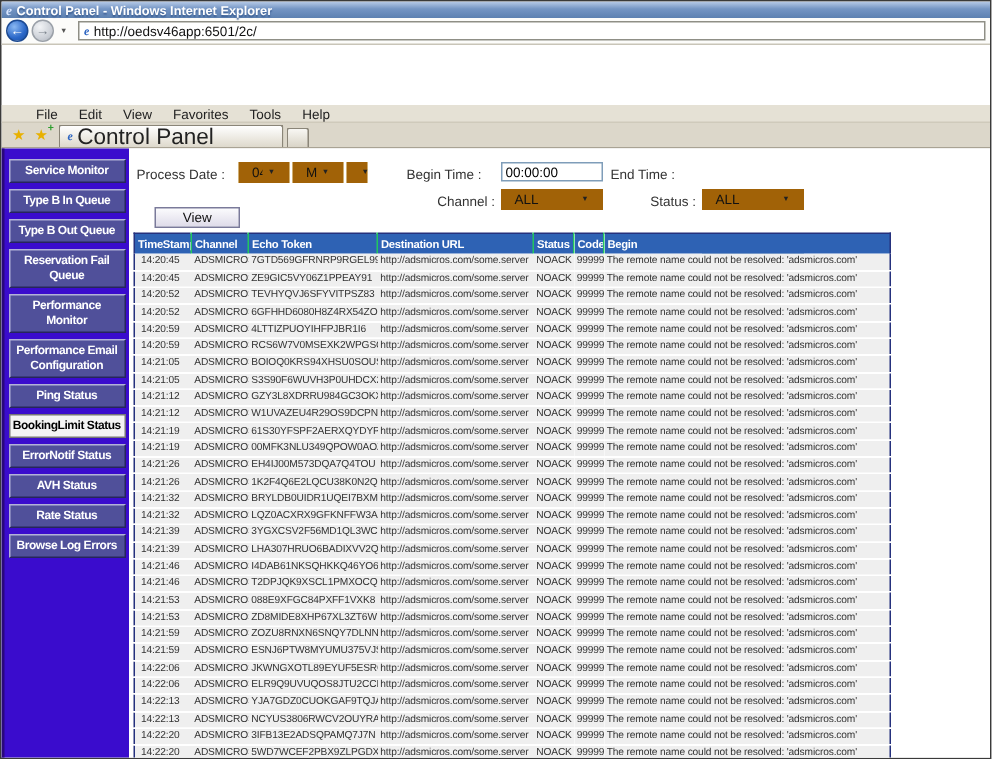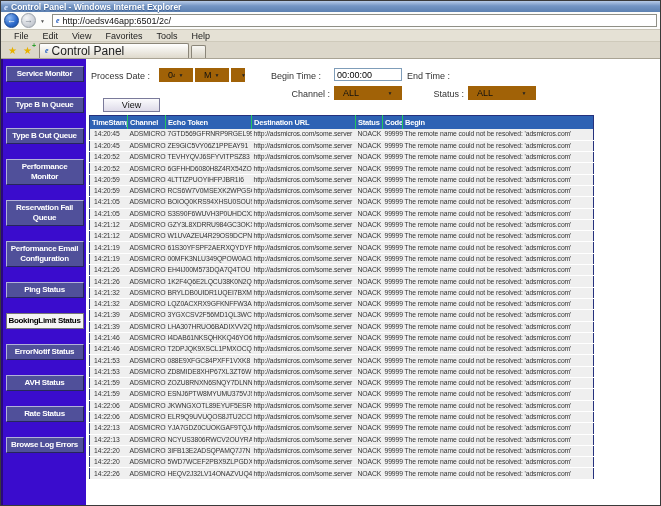--- a/index.html
+++ b/index.html
@@ -15,35 +15,35 @@
   .navrow { height:18px; background:#fcfcfa; border-bottom:1px solid #c9c5b8; display:flex; align-items:center; padding:0 3px; gap:2px; }
   .nav-btn { width:15px; height:15px; border-radius:50%; display:flex; align-items:center; justify-content:center; font-size:9px; line-height:9px; }
   .nav-back { background:radial-gradient(circle at 35% 30%, #8ab8f2, #2a67c8 60%, #1b4fa0); color:#fff; border:1px solid #1c4a92; }
   .nav-fwd  { background:radial-gradient(circle at 35% 30%, #f2f4f6, #cdd1d8 60%, #aeb4bd); color:#7c848e; border:1px solid #9aa0a8; }
   .nav-dd { font-size:5px; color:#555; padding:0 2px; }
   .addressbar { flex:1; height:13px; border:1px solid #8f8f86; background:#fff; display:flex; align-items:center; gap:3px; padding:0 3px; margin-left:3px; }
   .page-icon { font:italic bold 8px "Liberation Serif", serif; color:#2b63c1; line-height:8px; }
   .url-text { font-size:9px; color:#111; white-space:nowrap; }
 
   
-  .menubar { height:12px; background:#e5e1d5; border-bottom:1px solid #cfcabb; display:flex; align-items:center; padding-left:6px; }
+  .menubar { height:12px; background:#e5e1d5; border-bottom:1px solid #cfcabb; display:flex; align-items:center; padding-left:16px;margin-top:40px; }
   .menu-item { font-size:9px; color:#222; padding:0 7px; }
 
   
   .tabrow { height:17px; background:#dcd7ca; border-bottom:1px solid #a9a394; display:flex; align-items:flex-end; padding-left:4px; }
   .star { font-size:10px; line-height:15px; color:#e8b100; width:15px; text-align:center; position:relative; }
   .star .plus { position:absolute; right:-1px; top:-1px; font:bold 7px "Liberation Sans", sans-serif; color:#2c9e2c; }
   .tab { height:15px; width:150px; background:linear-gradient(#ffffff,#ded9cc); border:1px solid #8a8578; border-bottom:none; border-radius:2px 2px 0 0; display:flex; align-items:center; gap:3px; padding:0 5px; margin-left:4px; }
-  .tab-label { font-size:12px; color:#222; white-space:nowrap; }
+  .tab-label { font-size:15px; color:#222; white-space:nowrap; }
   .newtab-stub { height:13px; width:15px; background:linear-gradient(#f8f7f3,#d9d4c7); border:1px solid #8a8578; border-bottom:none; border-radius:2px 2px 0 0; margin-left:2px; }
 
   
   .page { display:flex; height:451px; background:#fff; }
   .sidebar { width:85px; flex:none; background:#3a0ccd; border-left:2px solid #2a077e; padding-top:7px; }
-  .side-btn { width:78px; margin:0 auto 15px auto; background:#50509a; border:1px solid #b2b2d8; border-right-color:#26265c; border-bottom-color:#26265c; color:#fff; font-size:8px; font-weight:bold; letter-spacing:-0.3px; text-align:center; padding:2px 1px; line-height:1.25; }
+  .side-btn { width:78px; margin:0 auto 4px auto; background:#50509a; border:1px solid #b2b2d8; border-right-color:#26265c; border-bottom-color:#26265c; color:#fff; font-size:8px; font-weight:bold; letter-spacing:-0.3px; text-align:center; padding:2px 1px; line-height:1.25; }
   .side-btn.active { background:#f4f4f4; color:#000; border-color:#777; }
 
   .content { flex:1; position:relative; background:#fff; }
   .flabel { position:absolute; font-size:9px; color:#333; white-space:nowrap; }
   .finput { position:absolute; height:13px; border:1px solid #7f9db9; background:#fff; font-size:9px; font-family:"Liberation Sans",sans-serif; padding:0 2px; }
   .fselect { position:absolute; height:13px; border:7px solid #a16207; background:#fef9c3; display:flex; align-items:center; }
   .fselect .val { flex:1; font-size:9px; color:#111; padding-left:2px; overflow:hidden; white-space:nowrap; }
   .fselect .arrow { width:11px; align-self:stretch; background:linear-gradient(#f4f3f0,#cdc9be); border-left:1px solid #a9a49a; display:flex; align-items:center; justify-content:center; font-size:5px; color:#222; }
   .view-btn { position:absolute; left:17px; top:39px; width:57px; height:14px; background:linear-gradient(#fbfbfd,#dedbe9); border:1px solid #7a7a9a; font-size:9px; color:#111; text-align:center; line-height:12px; }
 
@@ -93,22 +93,22 @@
     </div>
     <div class="newtab-stub"></div>
   </div>
 
   <div class="page">
     <div class="sidebar">
 
     <div class="side-btn">Service Monitor</div>
         <div class="side-btn">Type B In Queue</div>
         <div class="side-btn">Type B Out Queue</div>
+        <div class="side-btn">Reservation Fail Queue</div>
         <div class="side-btn">Performance Monitor</div>
-        <div class="side-btn">Reservation Fail Queue</div>
         <div class="side-btn">Performance Email Configuration</div>
         <div class="side-btn">Ping Status</div>
         <div class="side-btn active">BookingLimit Status</div>
         <div class="side-btn">ErrorNotif Status</div>
         <div class="side-btn">AVH Status</div>
         <div class="side-btn">Rate Status</div>
         <div class="side-btn">Browse Log Errors</div>
       </div>
 
     <div class="content">

